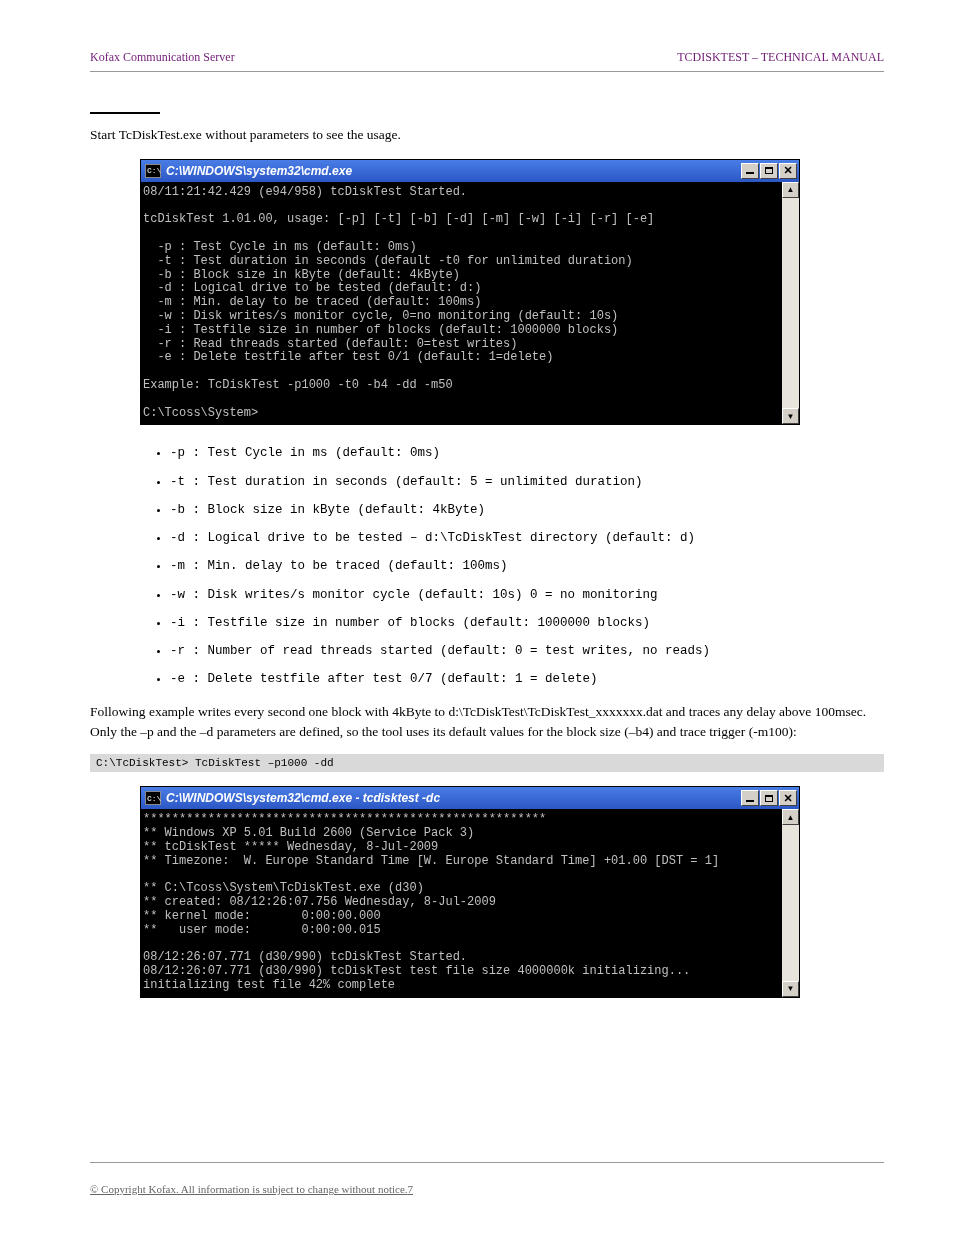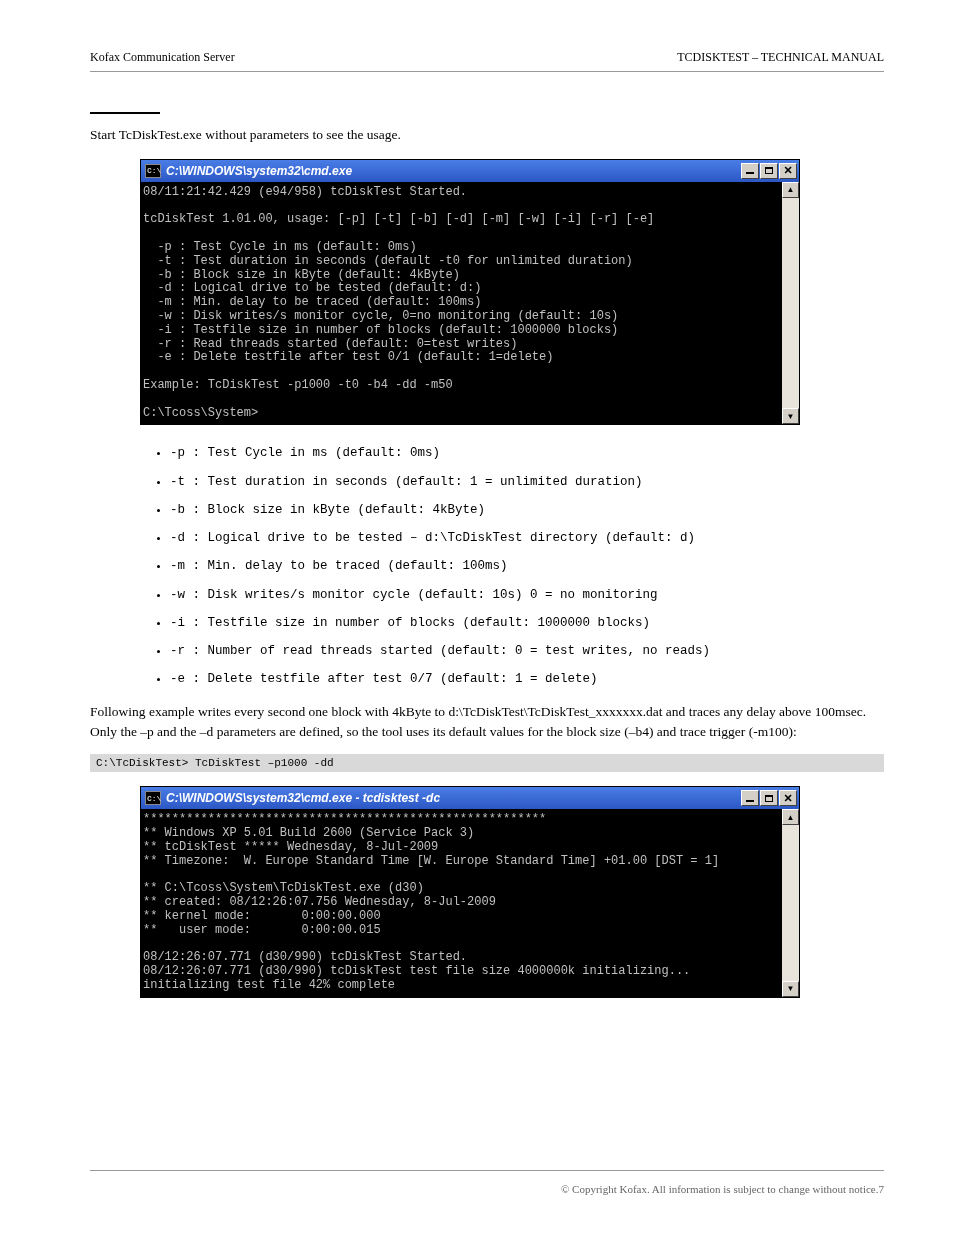--- a/index.html
+++ b/index.html
@@ -12,21 +12,21 @@
     color: #000;
     position: relative;
   }
   .page {
     padding: 50px 70px 40px 90px;
   }
   .header-row {
     display: flex;
     justify-content: space-between;
     font-size: 12px;
-    color: #000000;
+    color: #701a75;
     padding-bottom: 6px;
     border-bottom: 1px solid #999;
     margin-bottom: 40px;
   }
   h3.section-title {
     font-size: 16px;
     font-weight: bold;
     margin-bottom: 6px;
   }
   .underline-rule {
@@ -159,25 +159,26 @@
   .figcap {
     font-size: 13.5px;
     margin-bottom: 8px;
   }
   .footer-row {
     position: absolute;
     bottom: 40px;
     left: 90px;
     right: 70px;
     border-top: 1px solid #999;
-    padding-top: 12px;
-    display: flex;
-    justify-content: flex-end;
+    padding-top: 20px;
+    display: flex;
+    justify-content: flex-start;
     font-size: 11px;
     color: #666;
+    text-decoration: underline;
   }
 </style>
 </head>
 <body>
 
 <div class="page">
   <div class="header-row">
     <span>Kofax Communication Server</span>
     <span>TCDISKTEST – TECHNICAL MANUAL</span>
   </div>
@@ -222,21 +223,21 @@
       <div class="cmd-scroll">
         <div class="arrow">▲</div>
         <div class="track"></div>
         <div class="arrow">▼</div>
       </div>
     </div>
   </div>
 
   <ul class="params">
     <li>-p : Test Cycle in ms (default: 0ms)</li>
-    <li>-t : Test duration in seconds (default: 1 = unlimited duration)</li>
+    <li>-t : Test duration in seconds (default: 5 = unlimited duration)</li>
     <li>-b : Block size in kByte (default: 4kByte)</li>
     <li>-d : Logical drive to be tested – d:\TcDiskTest directory (default: d)</li>
     <li>-m : Min. delay to be traced (default: 100ms)</li>
     <li>-w : Disk writes/s monitor cycle (default: 10s) 0 = no monitoring</li>
     <li>-i : Testfile size in number of blocks (default: 1000000 blocks)</li>
     <li>-r : Number of read threads started (default: 0 = test writes, no reads)</li>
     <li>-e : Delete testfile after test 0/7 (default: 1 = delete)</li>
   </ul>
 
   <p class="caption">Following example writes every second one block with 4kByte to d:\TcDiskTest\TcDiskTest_xxxxxxx.dat and traces any delay above 100msec. Only the –p and the –d parameters are defined, so the tool uses its default values for the block size (–b4) and trace trigger (-m100):</p>

